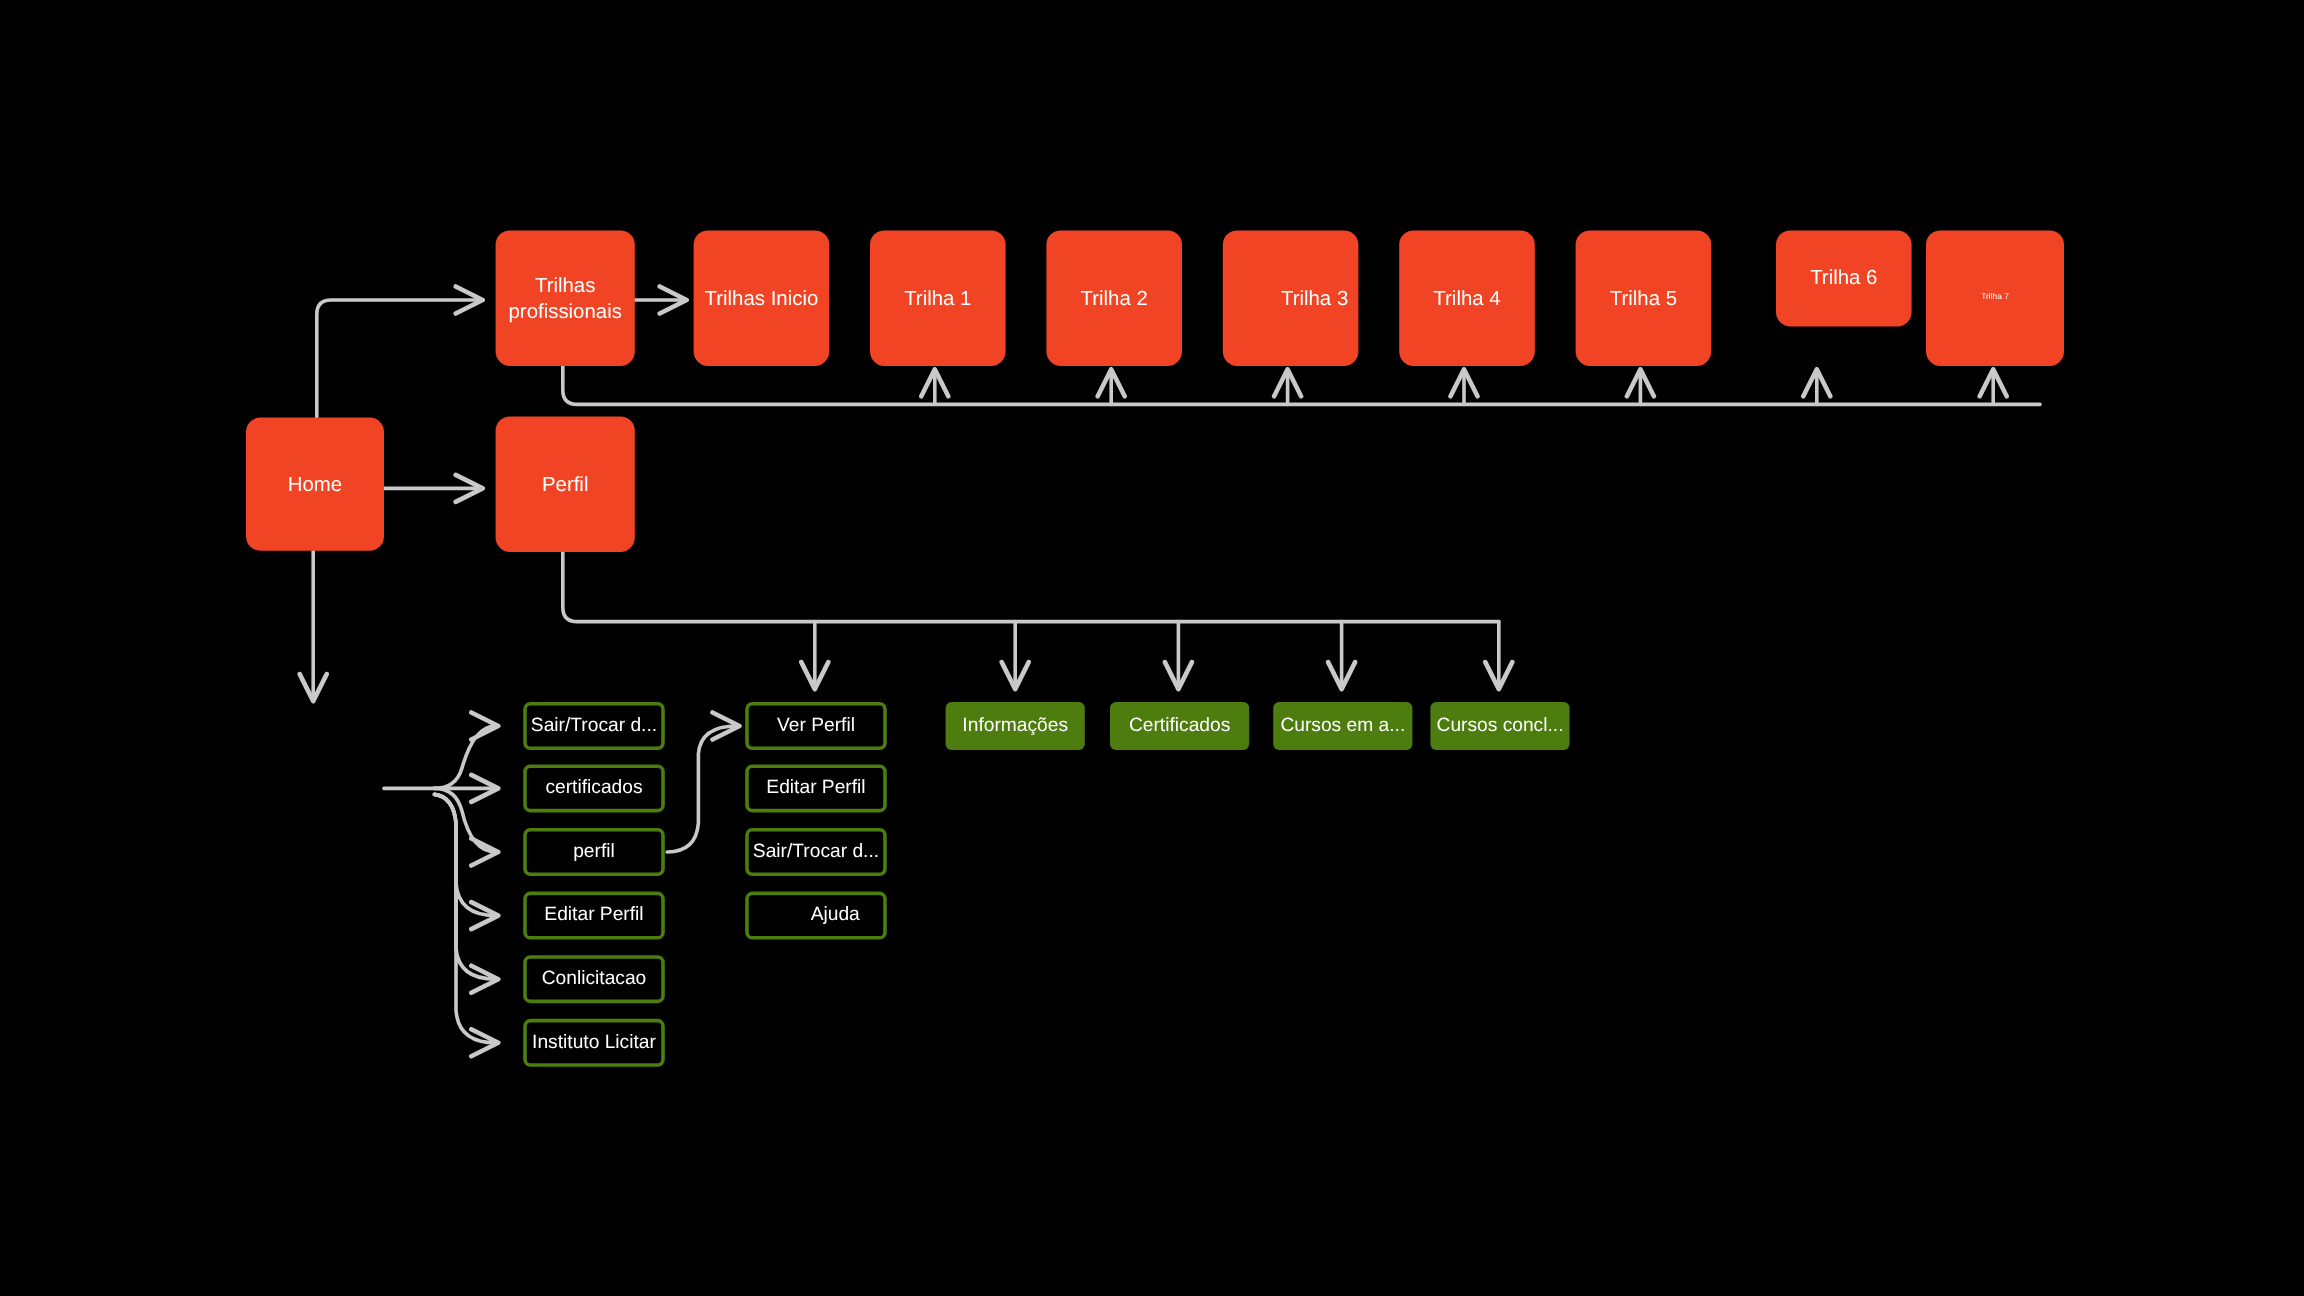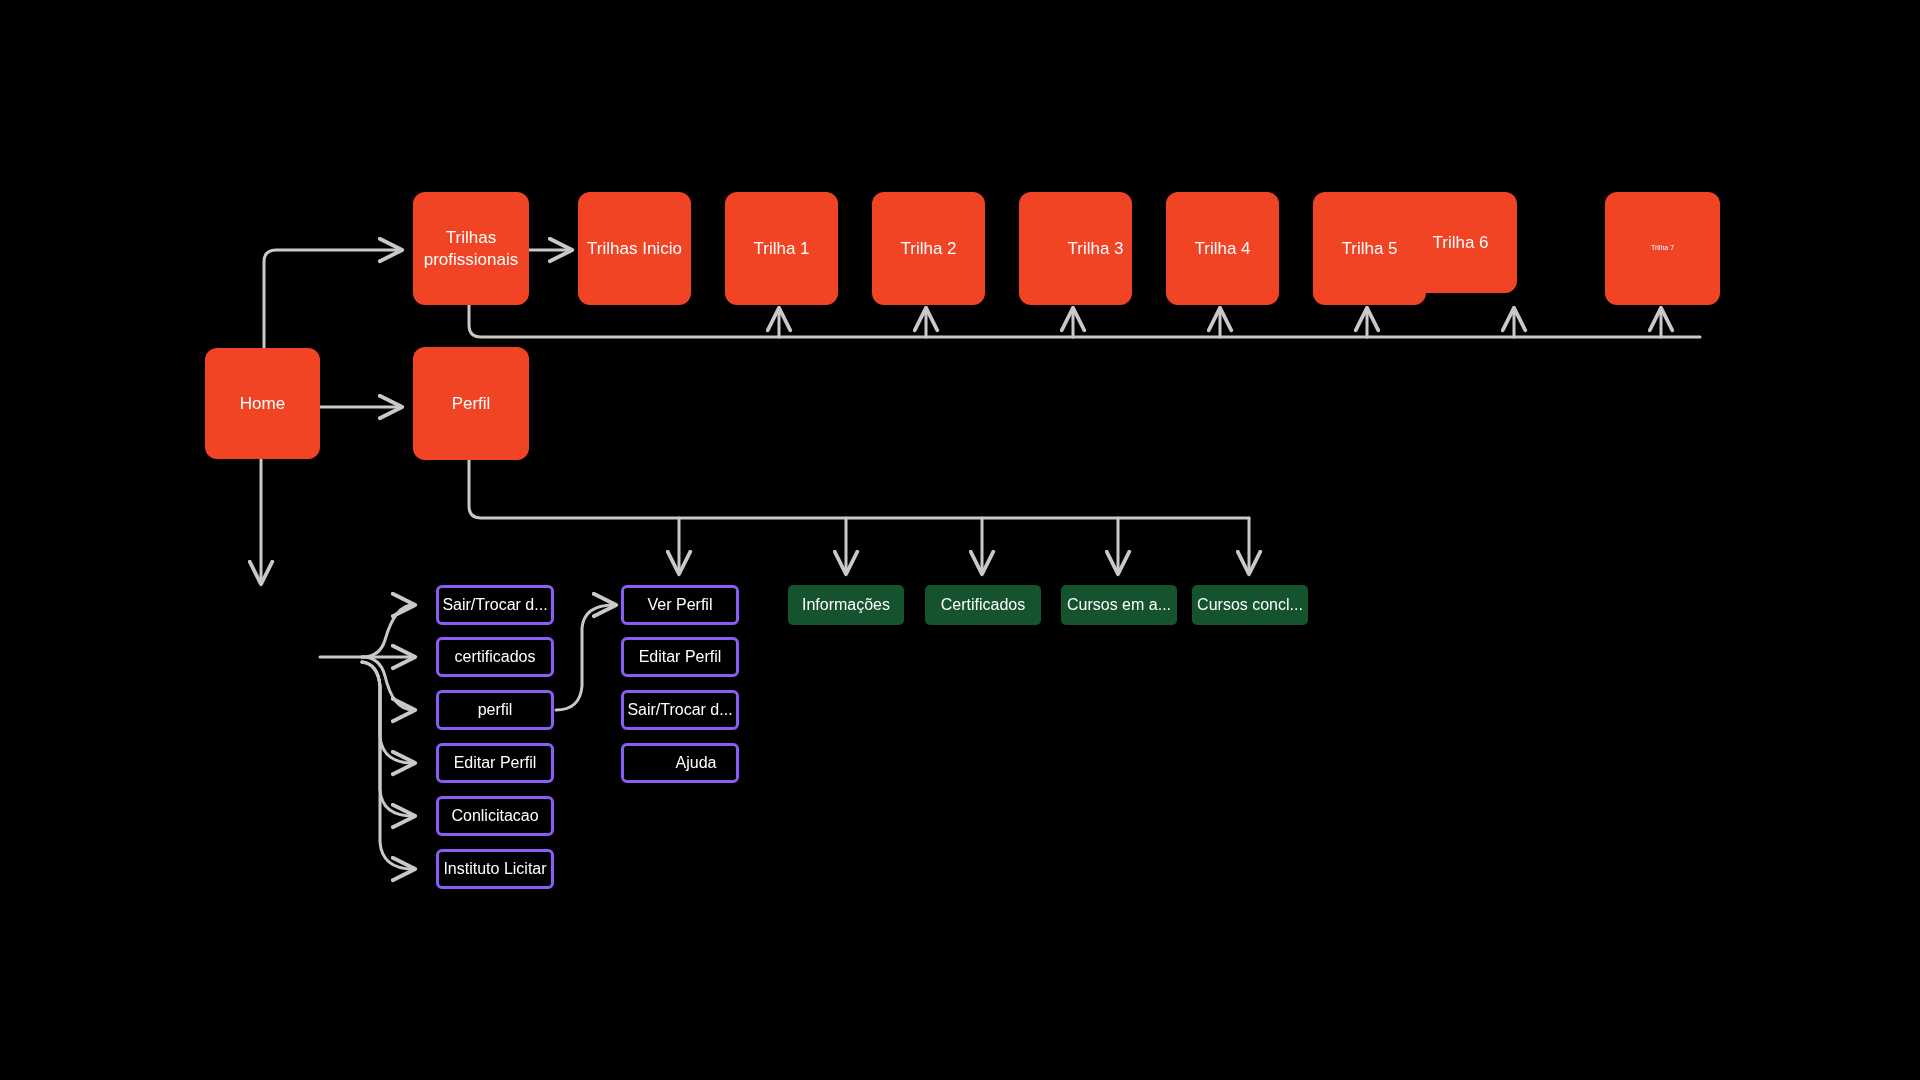--- a/index.html
+++ b/index.html
@@ -49,28 +49,28 @@
     -webkit-font-smoothing: antialiased;
   }
   
   .card {
     background: #F04425;
     border-radius: 12px;
     font-size: 17px;
   }
   
   .chip {
-    background: #14532d;
+    background: #4d7c0f;
     border-radius: 5px;
     font-size: 16px;
   }
   
   .outline {
     background: #000000;
-    border: 3px solid #8b5cf6;
+    border: 3px solid #4d7c0f;
     border-radius: 6px;
     font-size: 16px;
   }
   .tiny {
     font-size: 7px;
   }
 </style>
 </head>
 <body>
 
@@ -129,21 +129,21 @@
 
     <div class="node card" style="left:413px; top:347px; width:116px; height:113px;">Perfil</div>
 
 
     <div class="node card" style="left:578px; top:192px; width:113px; height:113px;">Trilhas Inicio</div>
     <div class="node card" style="left:725px; top:192px; width:113px; height:113px;">Trilha 1</div>
     <div class="node card" style="left:872px; top:192px; width:113px; height:113px;">Trilha 2</div>
     <div class="node card" style="left:1019px; top:192px; width:113px; height:113px;padding-left:40px;">Trilha 3</div>
     <div class="node card" style="left:1166px; top:192px; width:113px; height:113px;">Trilha 4</div>
     <div class="node card" style="left:1313px; top:192px; width:113px; height:113px;">Trilha 5</div>
-    <div class="node card" style="left:1404px; top:192px; width:113px; height:101px;">Trilha 6</div>
+    <div class="node card" style="left:1480px; top:192px; width:113px; height:80px;">Trilha 6</div>
     <div class="node card tiny" style="left:1605px; top:192px; width:115px; height:113px;">Trilha 7</div>
 
     <div class="node outline" style="left:436px; top:585px; width:118px; height:40px;">Sair/Trocar d...</div>
     <div class="node outline" style="left:436px; top:637px; width:118px; height:40px;">certificados</div>
     <div class="node outline" style="left:436px; top:690px; width:118px; height:40px;">perfil</div>
     <div class="node outline" style="left:436px; top:743px; width:118px; height:40px;">Editar Perfil</div>
     <div class="node outline" style="left:436px; top:796px; width:118px; height:40px;">Conlicitacao</div>
     <div class="node outline" style="left:436px; top:849px; width:118px; height:40px;">Instituto Licitar</div>
 
     <div class="node outline" style="left:621px; top:585px; width:118px; height:40px;text-align:right;">Ver Perfil</div>

